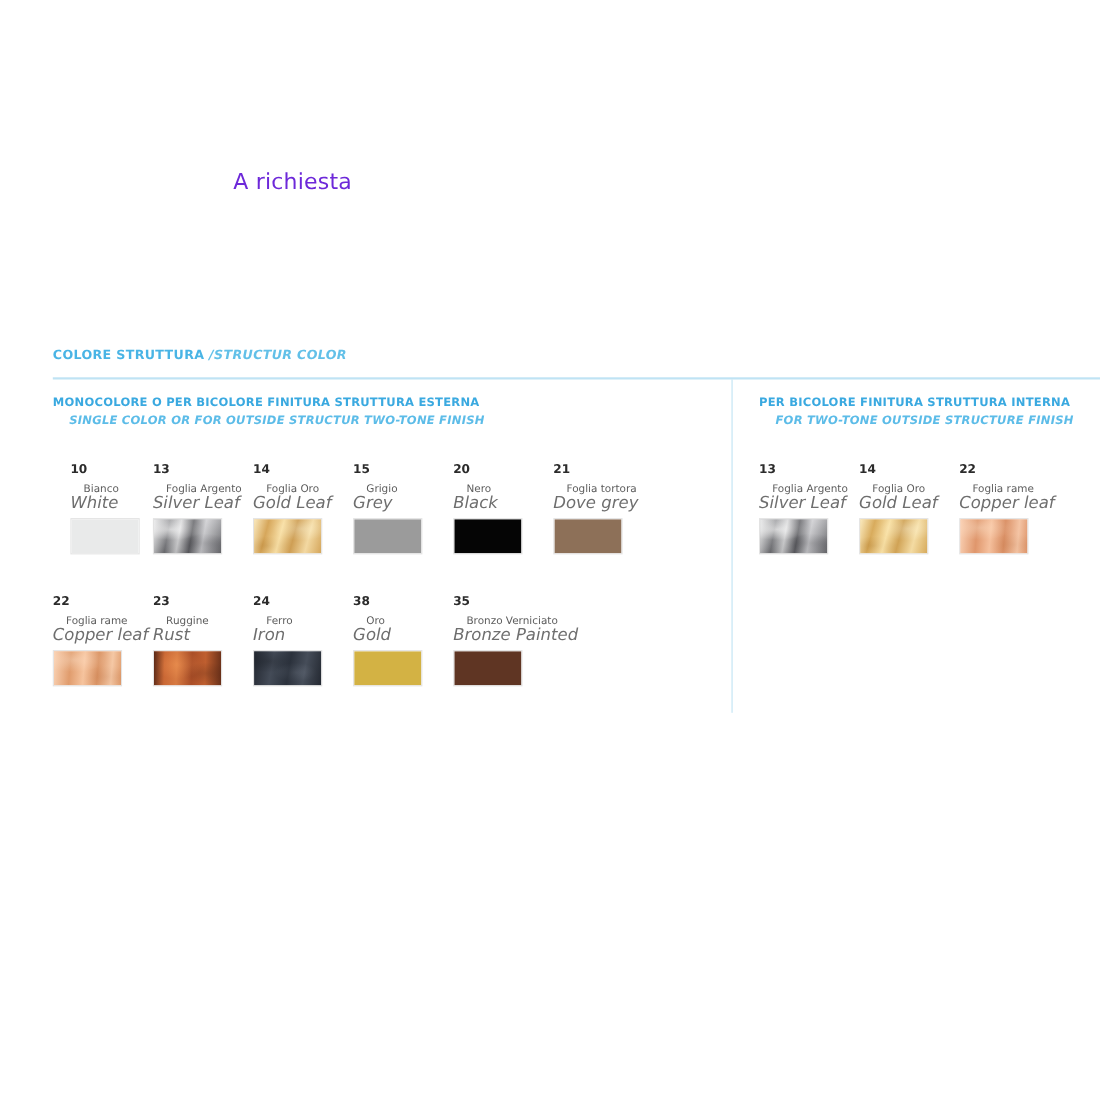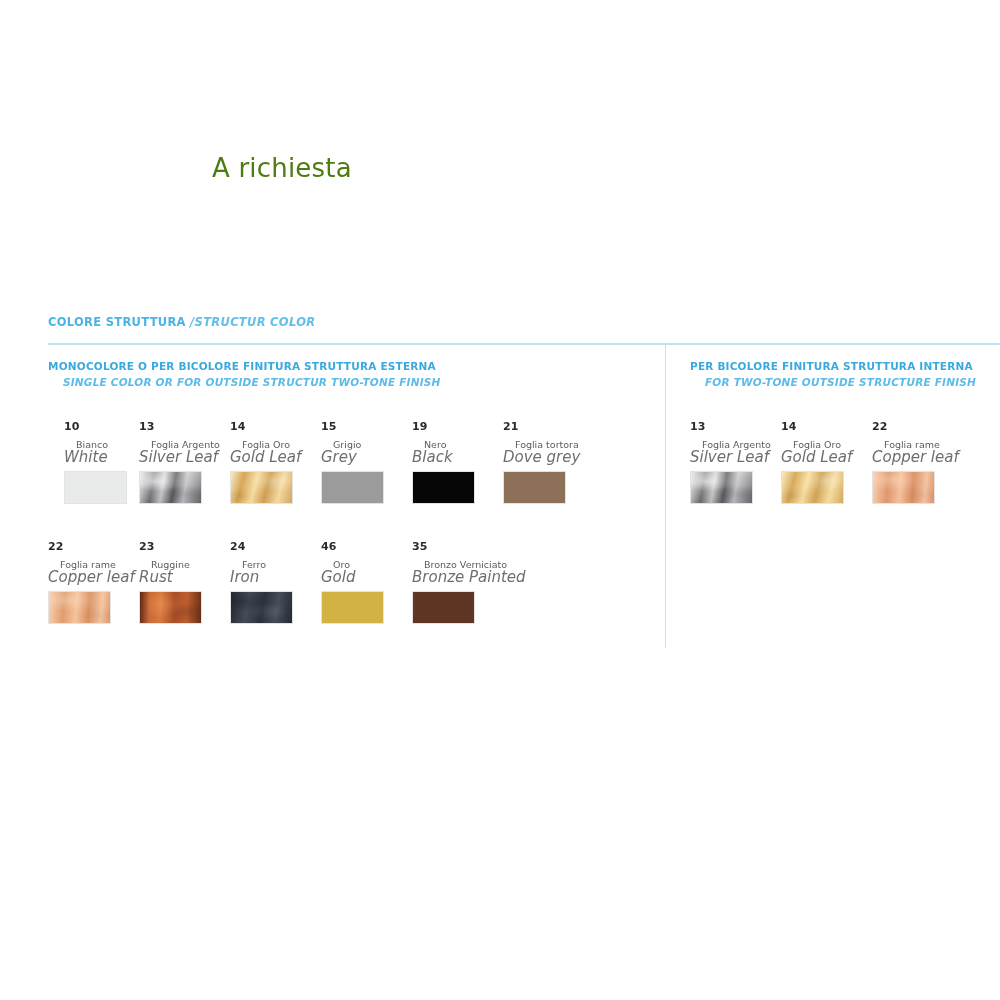--- a/index.html
+++ b/index.html
@@ -14,22 +14,22 @@
     font-family: "Liberation Sans", sans-serif;
     overflow: hidden;
   }
 
   
   #page-title {
     position: absolute;
     left: 212px;
     top: 153px;
     font-family: "DejaVu Sans", sans-serif;
-    font-size: 26px;
-    color: #4d7c0f;
+    font-size: 20px;
+    color: #6d28d9;
     letter-spacing: 0.2px;
     white-space: nowrap;
   }
 
   
   #section-header {
     position: absolute;
     left: 48px;
     top: 315px;
     font-family: "DejaVu Sans", sans-serif;
@@ -181,21 +181,21 @@
         </div>
         <div class="swatch-cell" style="left: 273px;">
           <div class="swatch-code">15</div>
           <div class="swatch-name-it">Grigio</div>
           <div class="swatch-name-en">Grey</div>
           <div class="swatch-chip">
             <div class="tex" style="background:#9b9b9b;"></div>
           </div>
         </div>
         <div class="swatch-cell" style="left: 364px;">
-          <div class="swatch-code">19</div>
+          <div class="swatch-code">20</div>
           <div class="swatch-name-it">Nero</div>
           <div class="swatch-name-en">Black</div>
           <div class="swatch-chip">
             <div class="tex" style="background:#050505;"></div>
           </div>
         </div>
         <div class="swatch-cell" style="left: 455px;">
           <div class="swatch-code">21</div>
           <div class="swatch-name-it">Foglia tortora</div>
           <div class="swatch-name-en">Dove grey</div>
@@ -223,21 +223,21 @@
         </div>
         <div class="swatch-cell" style="left: 182px;">
           <div class="swatch-code">24</div>
           <div class="swatch-name-it">Ferro</div>
           <div class="swatch-name-en">Iron</div>
           <div class="swatch-chip">
             <div class="tex" style="background:#3a414c;background-image:linear-gradient(100deg, rgba(24,28,36,.7) 0%, rgba(86,94,108,.35) 28%, rgba(34,40,50,.6) 52%, rgba(98,106,120,.3) 74%, rgba(26,30,38,.7) 100%),radial-gradient(ellipse 45% 40% at 62% 62%, rgba(130,138,152,.4), rgba(255,255,255,0) 70%),radial-gradient(ellipse 50% 45% at 22% 30%, rgba(18,22,28,.55), rgba(0,0,0,0) 72%);"></div>
           </div>
         </div>
         <div class="swatch-cell" style="left: 273px;">
-          <div class="swatch-code">46</div>
+          <div class="swatch-code">38</div>
           <div class="swatch-name-it">Oro</div>
           <div class="swatch-name-en">Gold</div>
           <div class="swatch-chip">
             <div class="tex" style="background:#d3b244;"></div>
           </div>
         </div>
         <div class="swatch-cell" style="left: 364px;">
           <div class="swatch-code">35</div>
           <div class="swatch-name-it">Bronzo Verniciato</div>
           <div class="swatch-name-en">Bronze Painted</div>

